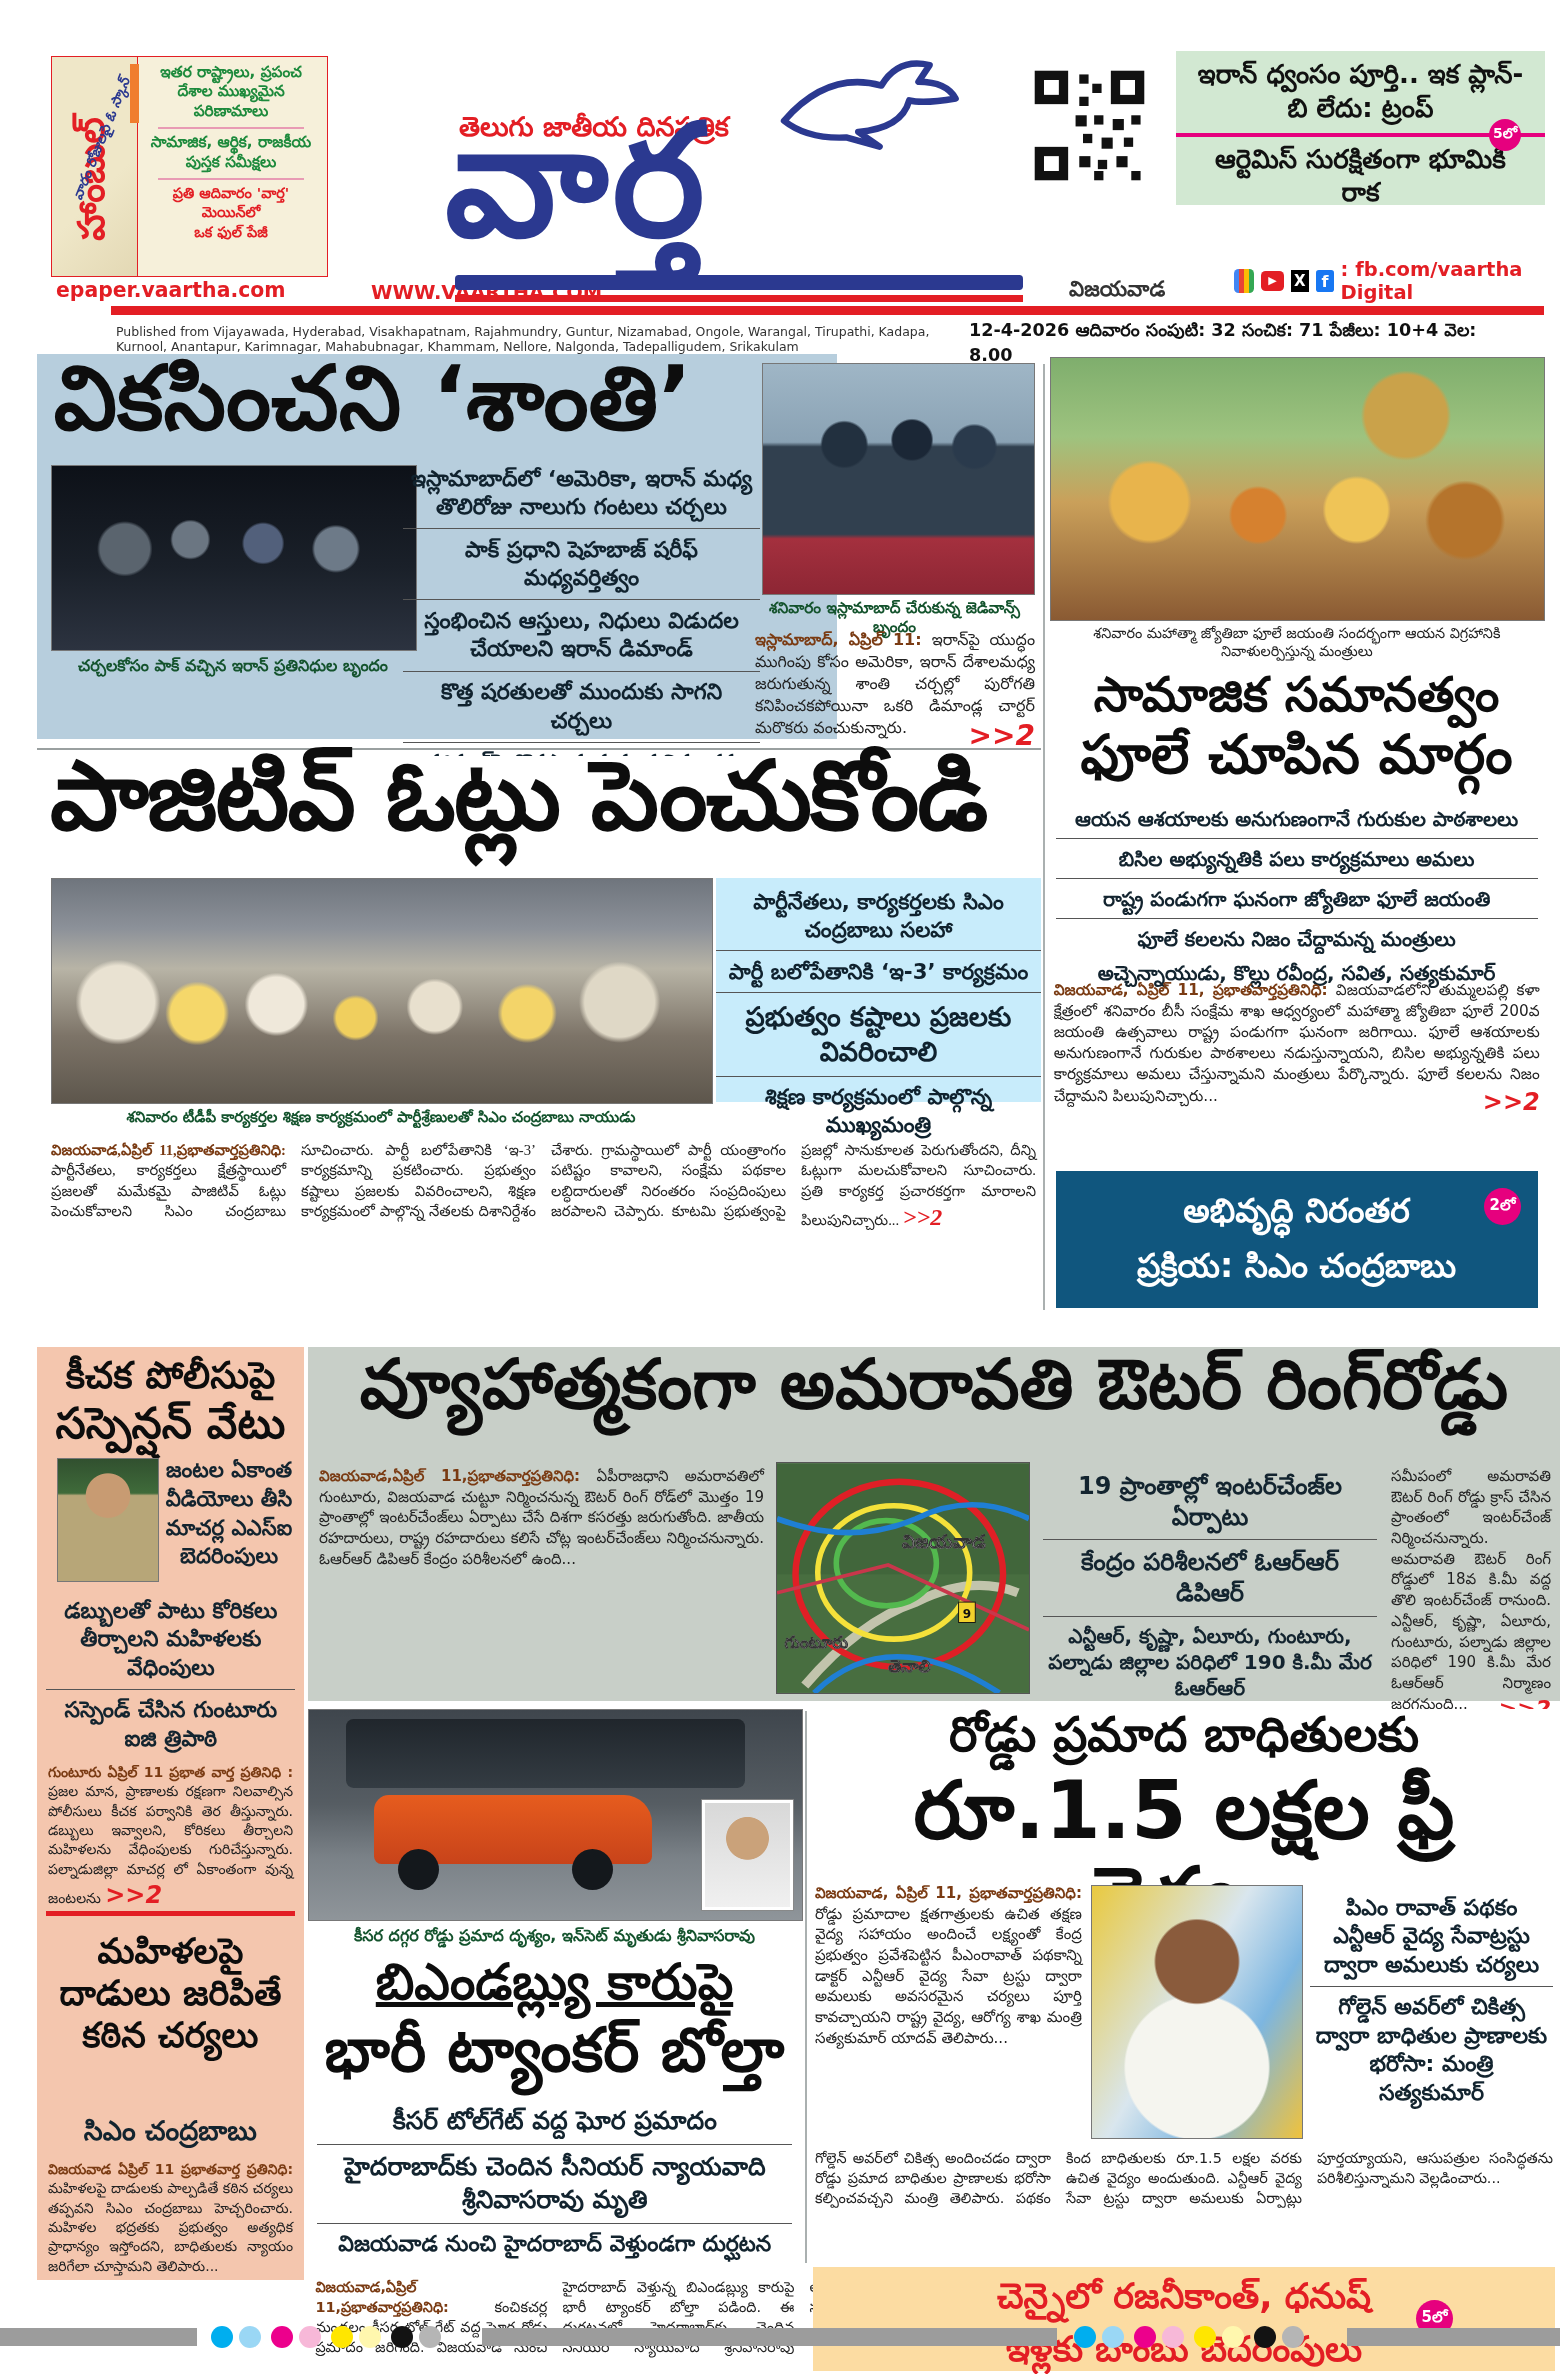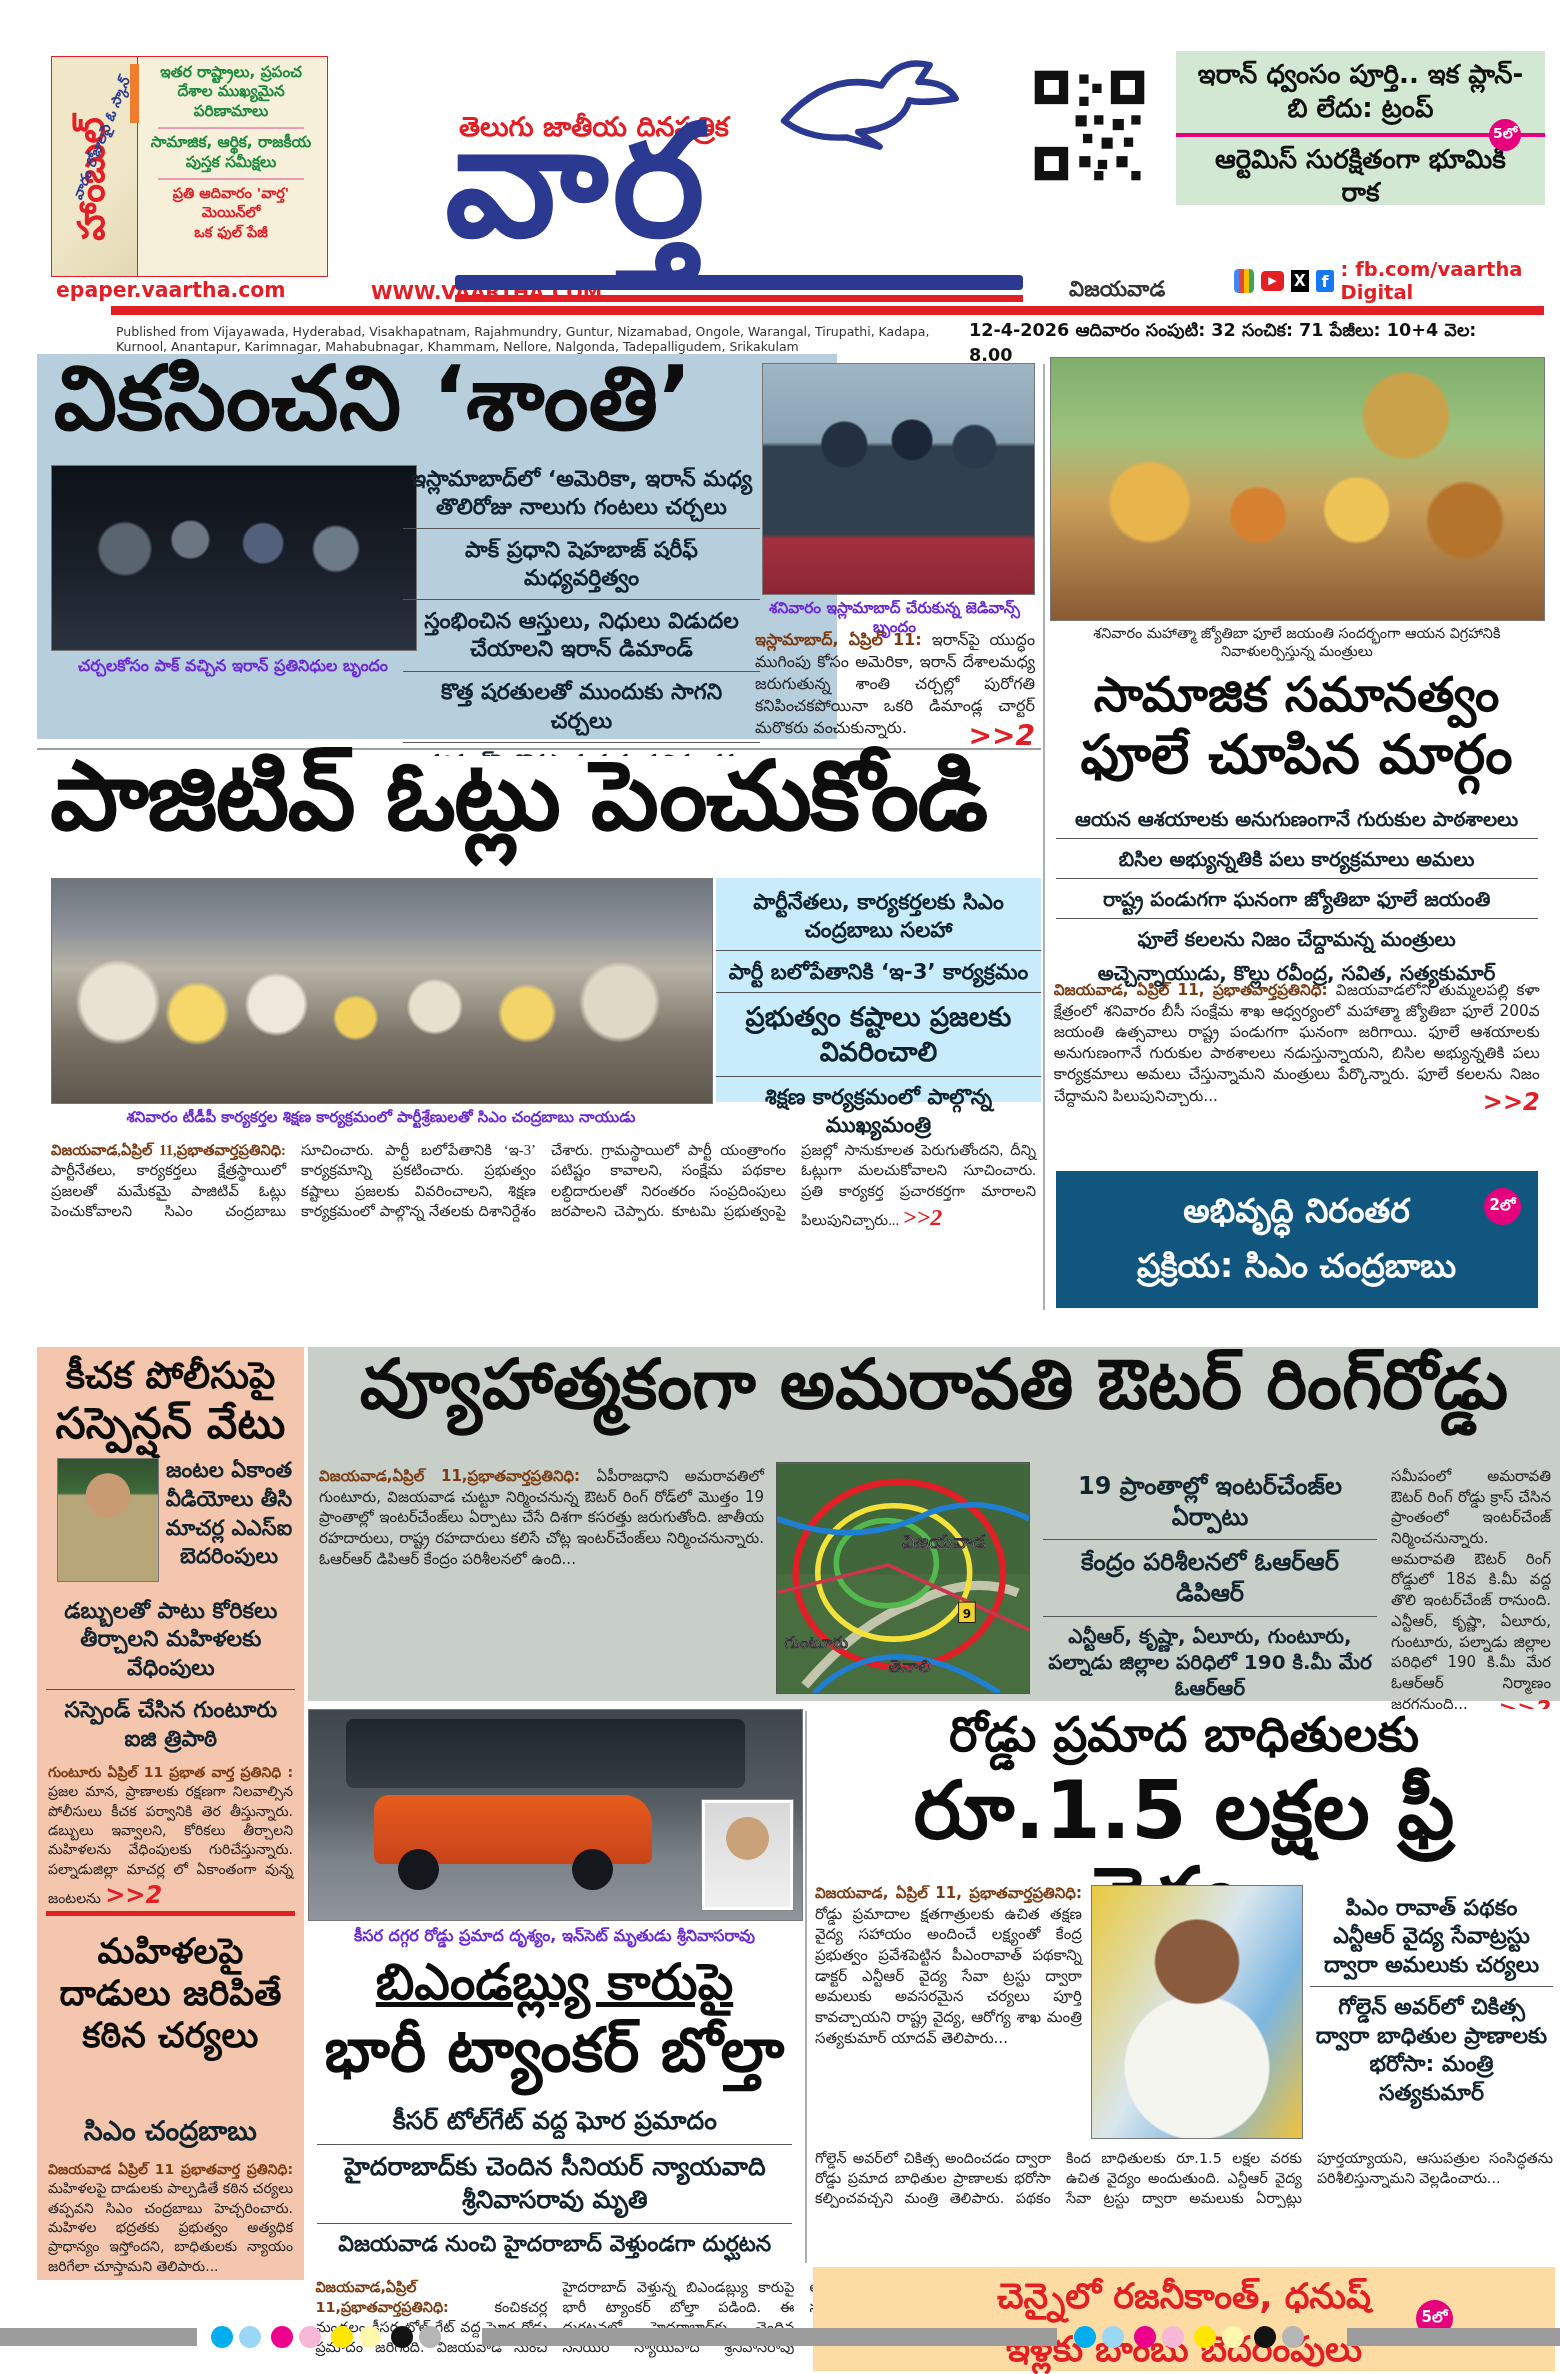--- a/index.html
+++ b/index.html
@@ -5,21 +5,21 @@
   html,body{margin:0;padding:0;background:#e8e8e8;}
   .page{position:relative;width:1560px;height:2375px;background:#ffffff;overflow:hidden;
         font-family:"DejaVu Sans","Liberation Sans",sans-serif;color:#111;}
   .abs{position:absolute;}
   .bold{font-weight:bold;}
   .center{text-align:center;}
   .justify{text-align:justify;}
   .red{color:#e31e24;}
   .white{color:#fff;}
   .ph{position:absolute;overflow:hidden;}
-  .cap{font-weight:bold;color:#6d28d9;text-align:center;line-height:1.25;}
+  .cap{font-weight:bold;color:#14532d;text-align:center;line-height:1.25;}
   .dl{font-weight:bold;color:#7a3b13;}
   .jump{color:#e31e24;font-weight:bold;font-style:italic;}
   .badge{background:#e6007e;color:#fff;border-radius:50%;display:inline-flex;
          align-items:center;justify-content:center;font-weight:bold;}
   .subs > div{border-bottom:1.9px solid #555;padding:6.5px 3.7px;font-weight:bold;text-align:center;line-height:1.3;}
   .subs > div:last-child{border-bottom:none;}
   .subs > div.nosep{border-bottom:none;padding-bottom:1.9px;}
   .hl{font-weight:bold;color:#0d0d0d;line-height:1.08;}
   .rule-red{background:#e31e24;}
   .rule-grey{background:#9aa0a0;}

